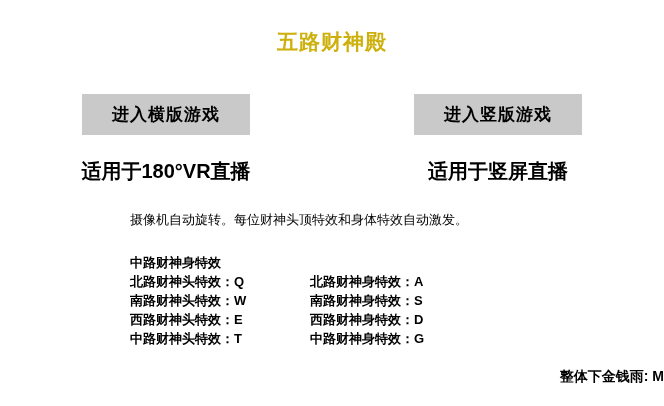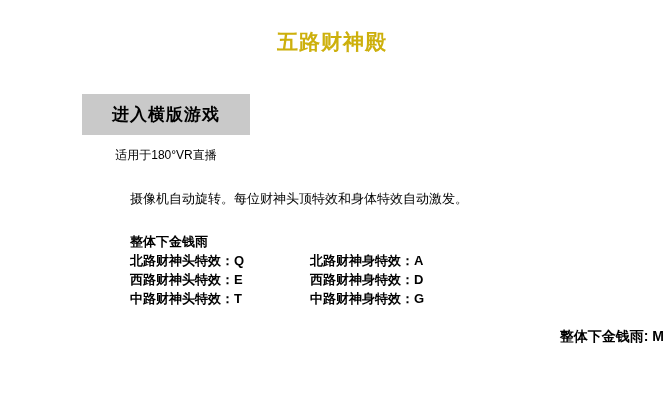--- a/index.html
+++ b/index.html
@@ -38,23 +38,23 @@
     border: none;
     font-family: inherit;
     font-size: 17px;
     font-weight: bold;
     color: #000000;
     padding: 9px 30px;
     cursor: pointer;
     letter-spacing: 1px;
   }
   .mode-subtitle {
-    margin-top: 12px;
-    font-size: 12px;
-    font-weight: normal;
+    margin-top: 23px;
+    font-size: 20px;
+    font-weight: bold;
   }
   .auto-line {
     margin: 26px 0 0 130px;
     font-size: 13px;
     font-weight: normal;
   }
   .manual-block {
     margin: 24px 0 0 130px;
     font-size: 13px;
     font-weight: bold;
@@ -79,30 +79,38 @@
 </head>
 <body>
 
 <div class="page-title">五路财神殿</div>
 
 <div class="btn-row">
   <div class="btn-col">
     <button class="mode-button">进入横版游戏</button>
     <div class="mode-subtitle">适用于180°VR直播</div>
   </div>
+  <div class="btn-col">
+    <button class="mode-button">进入竖版游戏</button>
+    <div class="mode-subtitle">适用于竖屏直播</div>
+  </div>
 </div>
 
 <div class="auto-line">摄像机自动旋转。每位财神头顶特效和身体特效自动激发。</div>
 
 <div class="manual-block">
-  <div class="manual-intro">整体下金钱雨</div>
+  <div class="manual-intro">中路财神身特效</div>
 
   <div class="hotkey-row">
     <span class="hotkey-left">北路财神头特效：Q</span>
     <span class="hotkey-right">北路财神身特效：A</span>
+  </div>
+  <div class="hotkey-row">
+    <span class="hotkey-left">南路财神头特效：W</span>
+    <span class="hotkey-right">南路财神身特效：S</span>
   </div>
   <div class="hotkey-row">
     <span class="hotkey-left">西路财神头特效：E</span>
     <span class="hotkey-right">西路财神身特效：D</span>
   </div>
   <div class="hotkey-row">
     <span class="hotkey-left">中路财神头特效：T</span>
     <span class="hotkey-right">中路财神身特效：G</span>
   </div>
 </div>

